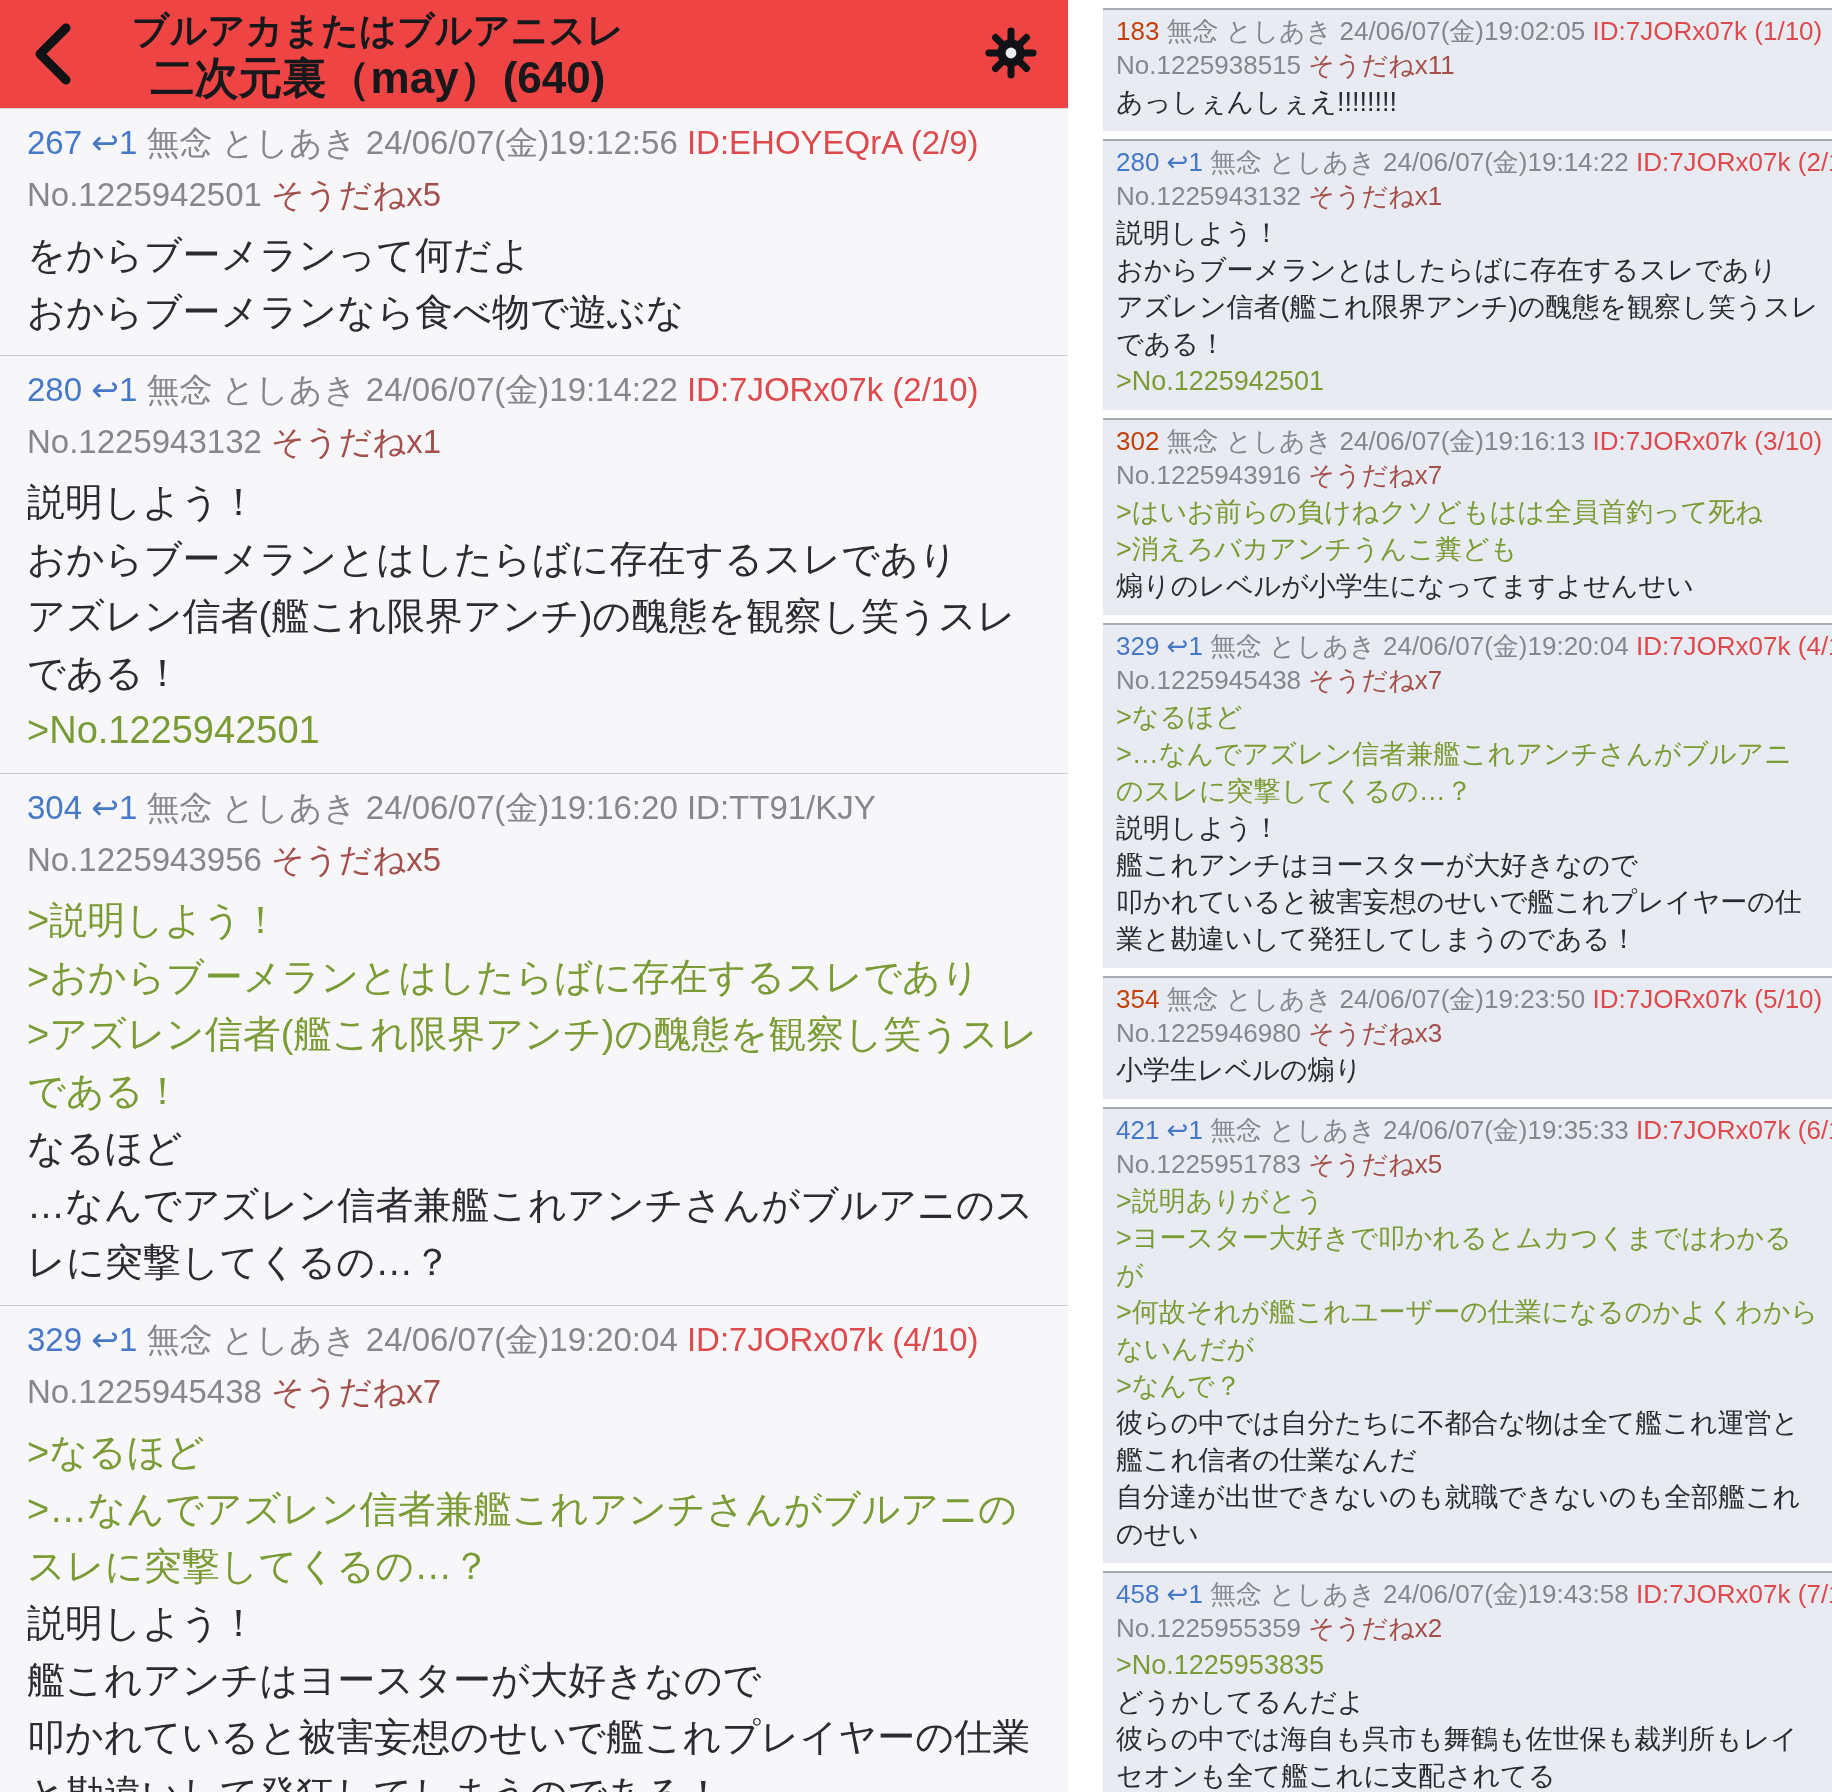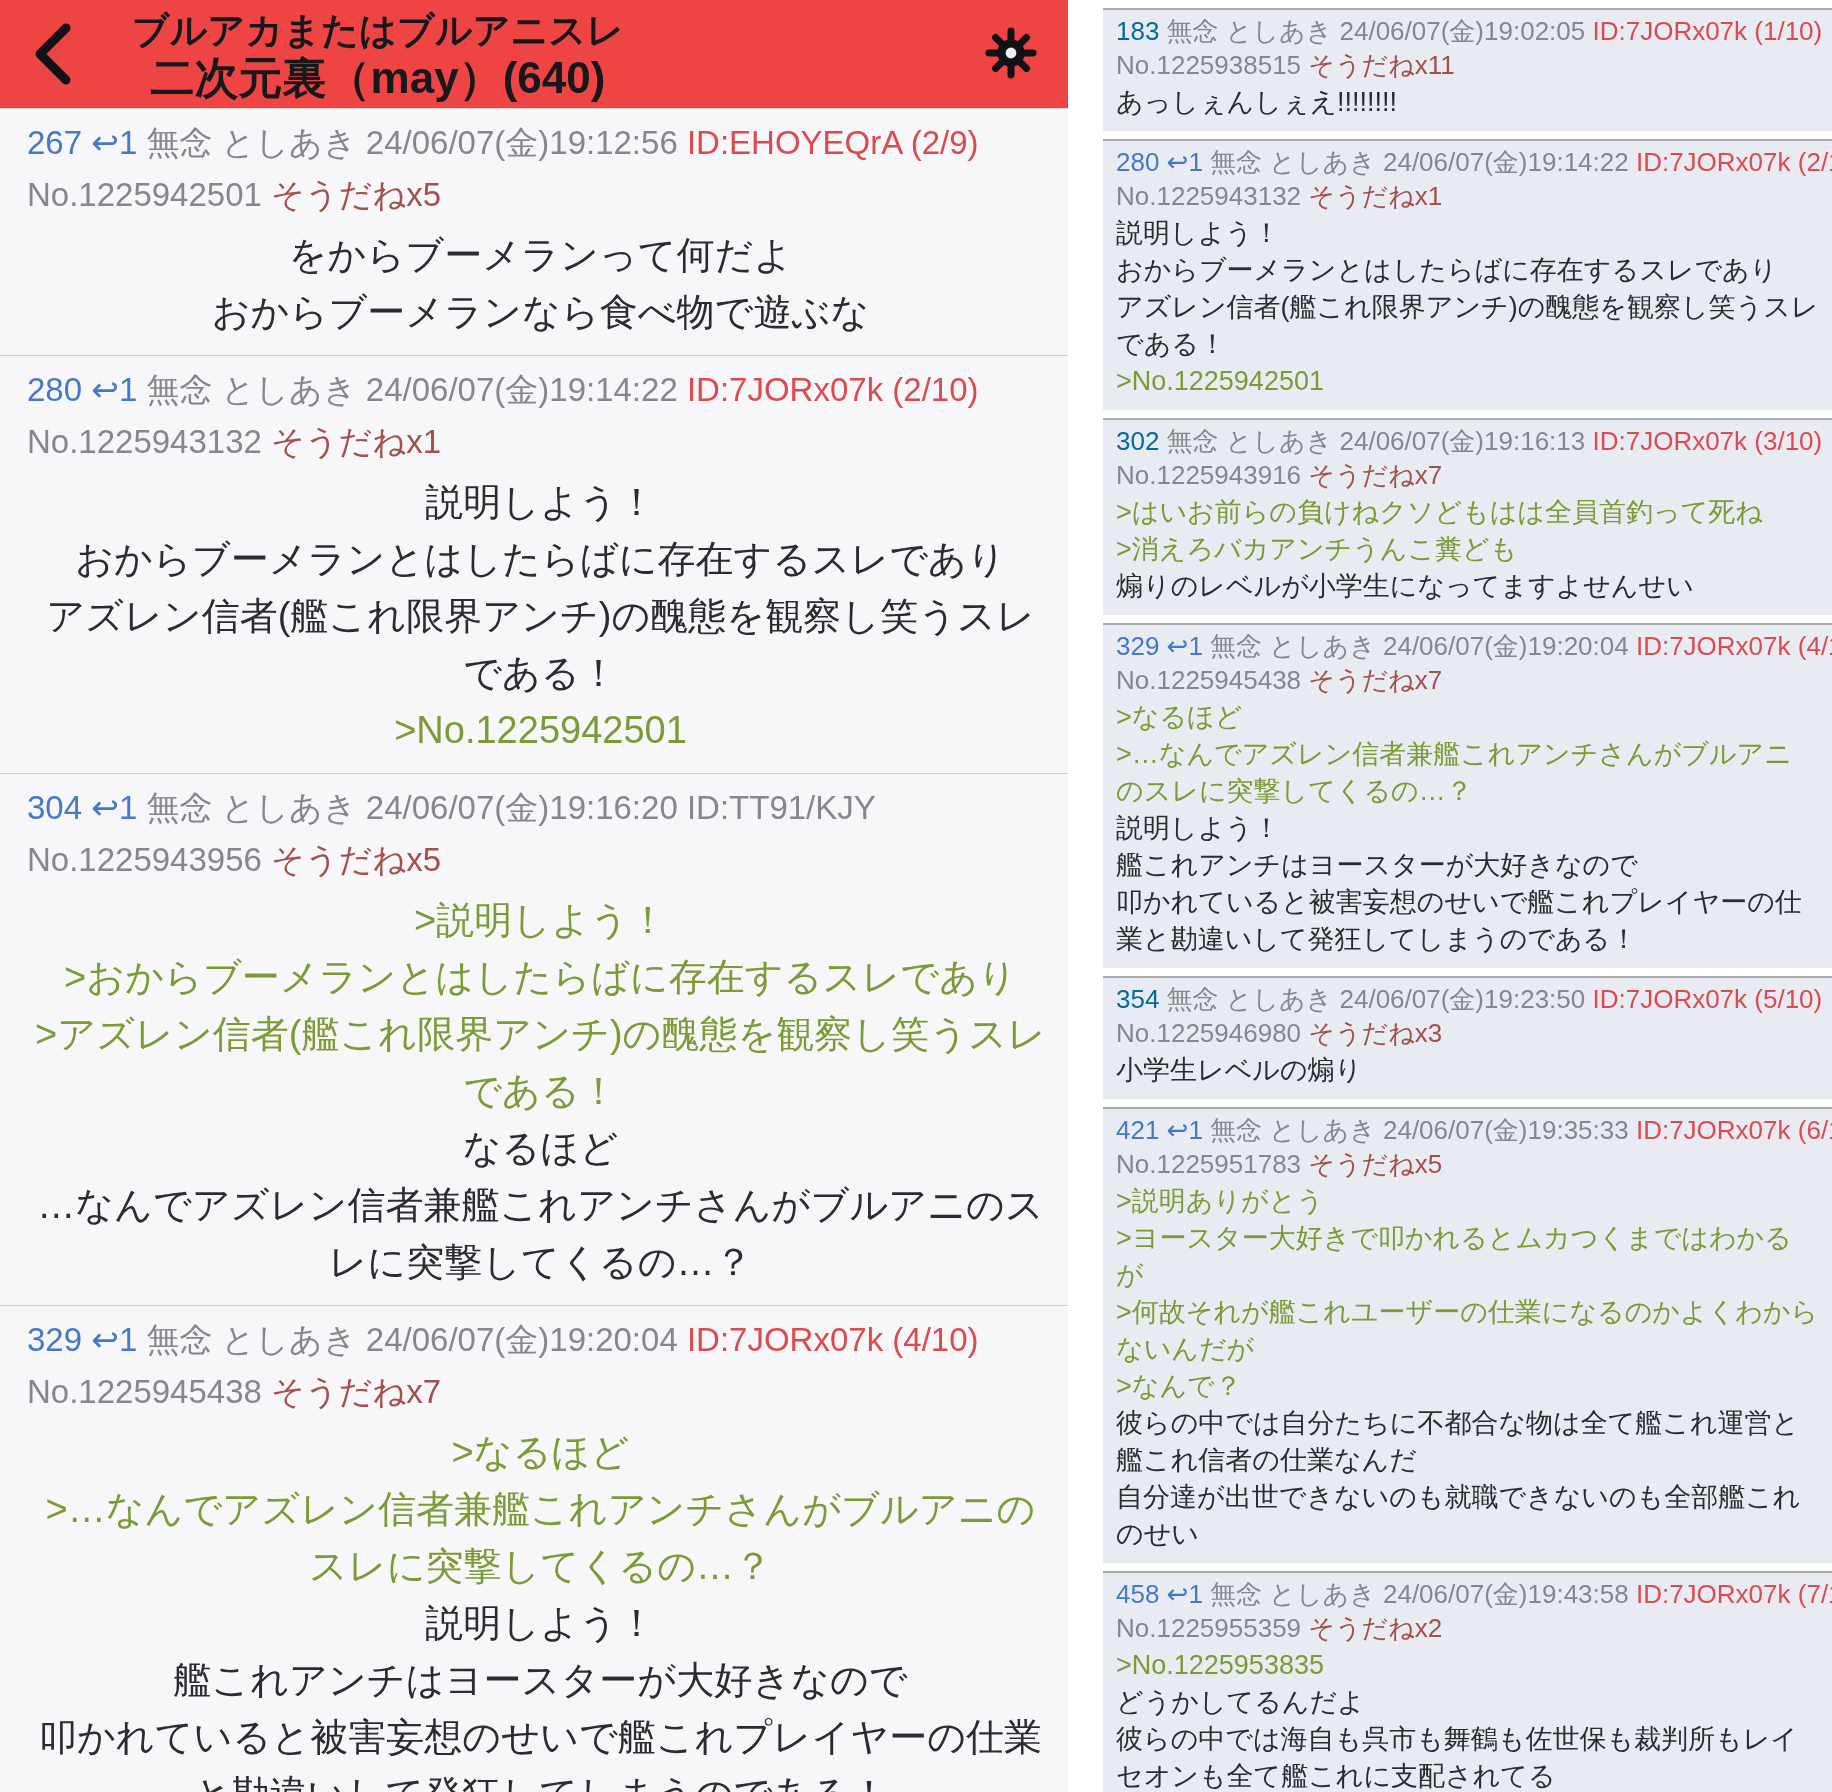--- a/index.html
+++ b/index.html
@@ -13,36 +13,36 @@
   #app-header{position:relative;height:108px;background:#ef4444;border-bottom:1px solid #d9dade;}
   #back-button{position:absolute;left:30px;top:22px;width:46px;height:64px;cursor:pointer;}
   #header-title-box{position:absolute;left:0;top:0;width:756px;height:108px;text-align:center;}
   #header-title{font-size:37px;font-weight:600;color:#17181c;line-height:50px;margin-top:6px;}
   #header-subtitle{font-size:44px;font-weight:600;color:#17181c;line-height:44px;}
   #gear-button{position:absolute;right:30px;top:26px;width:54px;height:54px;cursor:pointer;}
 
   
   .post{box-sizing:border-box;}
   .meta-line{white-space:nowrap;}
-  .num{color:#0369a1;}
+  .num{color:#c2410c;}
   .num.blue{color:#4678c8;}
   .reply-arrow{color:#4678c8;}
   .name,.datetime,.no-text{color:#85878c;}
   .post-id{color:#85878c;}
   .post-id.red{color:#dd4a4e;}
   .id-count{color:#dd4a4e;}
   .soudane{color:#a3504c;}
   .body-line{color:#2b2c30;}
   .body-line.green{color:#7a9b35;}
 
   
   #left-pane .post{padding:8px 14px 14px 27px;border-bottom:1px solid #c9cacd;background:#f7f7f9;}
   #left-pane .meta-line{font-size:33px;line-height:52px;}
   #left-pane .post-body{margin-top:6px;font-size:38px;}
-  #left-pane .body-line{line-height:57px;text-align:center;}
+  #left-pane .body-line{line-height:57px;}
 
   
   #right-pane .post{margin-top:8px;border-top:2px solid #a9abb1;background:#e8ebf1;padding:4px 13px 10px 13px;}
   #right-pane .meta-line{font-size:26px;line-height:34px;}
   #right-pane .post-body{margin-top:2px;font-size:27px;}
   #right-pane .body-line{line-height:37px;}
 </style>
 </head>
 <body>
 

